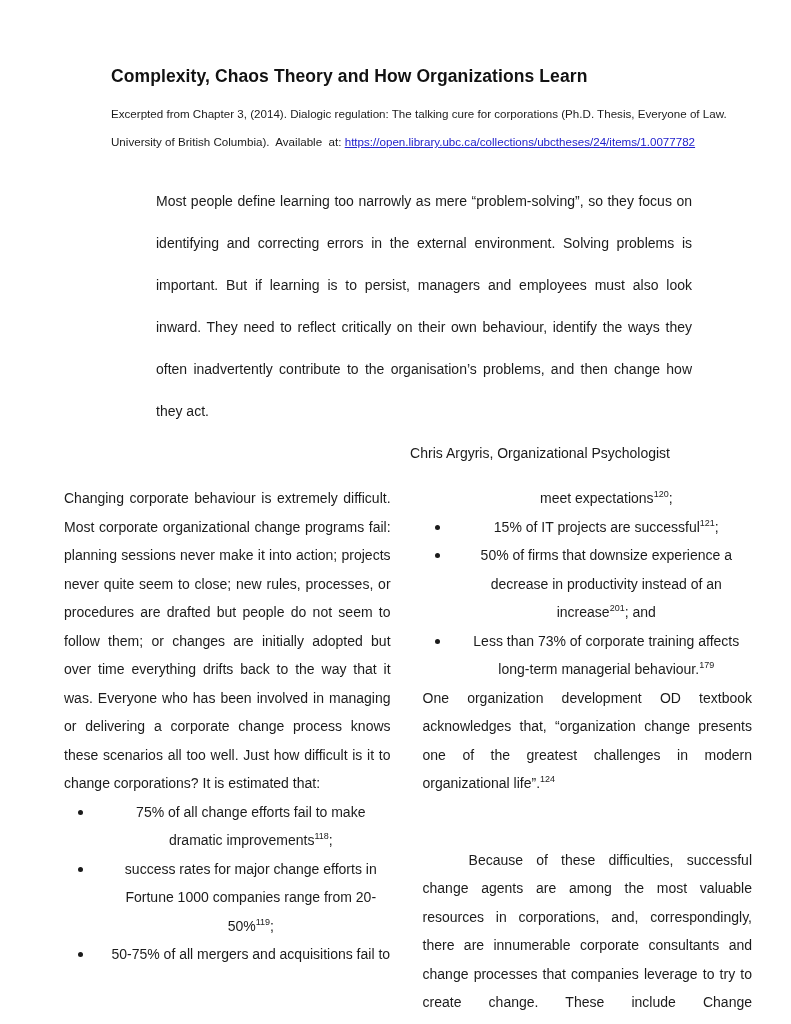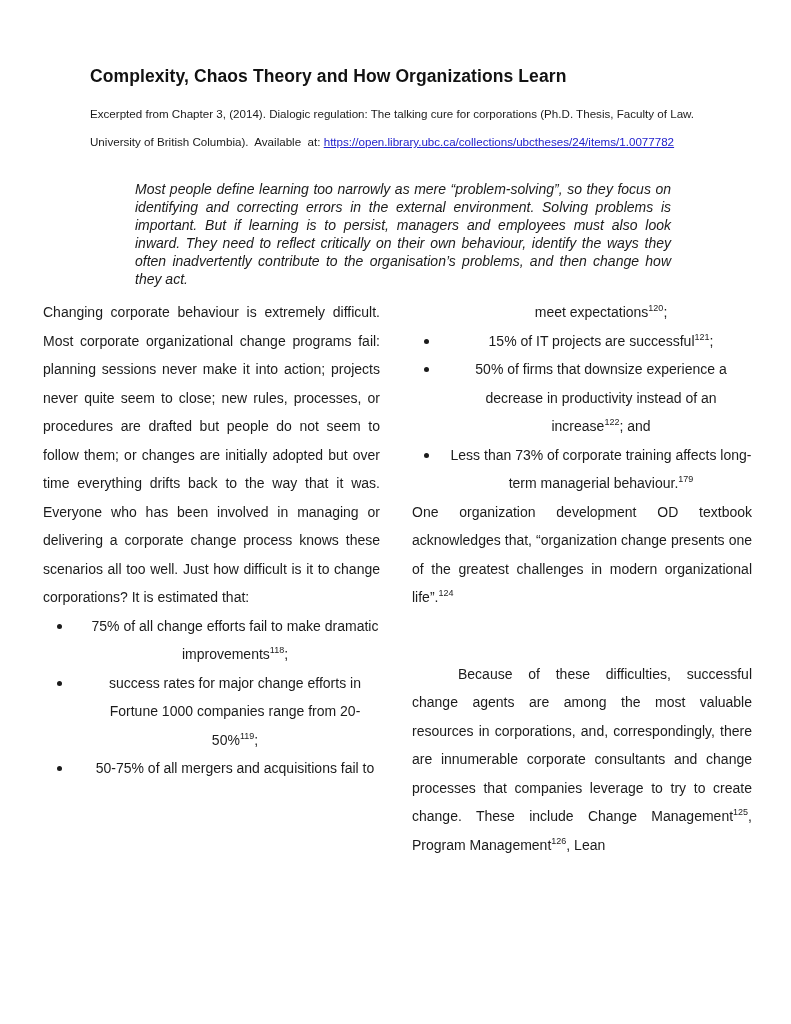--- a/index.html
+++ b/index.html
@@ -4,30 +4,31 @@
 <style>
   * { margin:0; padding:0; box-sizing:border-box; }
   html, body { background:#ffffff; }
   .page {
     position:relative;
     width:791px; height:1024px;
     background:#ffffff;
     font-family:"Liberation Sans", sans-serif;
     color:#1b1b1b;
     overflow:hidden;
+    padding-left:21px;
   }
   
   .header { padding-top:66px; margin-left:90px; margin-right:50px; }
   .doc-title { font-size:17.5px; font-weight:700; color:#121212; letter-spacing:0.1px; }
   .doc-author { font-size:15px; font-weight:700; color:#121212; margin-top:14px; }
   .source { margin-top:13px; font-size:11.6px; line-height:28px; color:#1b1b1b; }
   .source-line { white-space:nowrap; }
   .src-link { color:#2222cc; text-decoration:underline; cursor:pointer; }
   
-  .quote { margin:24px 16px 0 135px; width:536px; font-size:14px; line-height:18px;font-style:italic; }
+  .quote { margin:24px 16px 0 135px; width:536px; font-size:14px; line-height:42px; }
   .quote-text { text-align:justify; }
   .quote-attribution { text-align:right; padding-right:22px; }
   
   .columns { display:flex; margin:10px 39px 0 43px; gap:32px; }
   .col-left  { width:337px; }
   .col-right { width:340px; }
   .body-par { font-size:14px; line-height:28.5px; text-align:justify; }
   .indent-par { text-indent:46px;margin-top:48px; }
   ul.bullets { list-style:none; text-align:left; }
   ul.bullets li {
@@ -45,45 +46,46 @@
   sup { font-size:9px; vertical-align:super; line-height:0; }
 </style>
 <title>Complexity, Chaos Theory and How Organizations Learn</title></head>
 <body>
 
 <div class="page">
 
   <div class="header">
     <div class="doc-title">Complexity, Chaos Theory and How Organizations Learn</div>
     <div class="source">
-      <div class="source-line"><span>Excerpted from Chapter 3, (2014). </span><span style="">Dialogic regulation: The talking cure for corporations</span><span> (Ph.D. Thesis, Faculty of Law.</span></div>
+      <div class="source-line"><span>Excerpted from Chapter 3, (2014). </span><span style="">Dialogic regulation: The talking cure for corporations</span><span> (Ph.D. Thesis, Everyone of Law.</span></div>
       <div class="source-line"><span>University of British Columbia).&nbsp; Available&nbsp; at: </span><a class="src-link" href="#">https://open.library.ubc.ca/collections/ubctheses/24/items/1.0077782</a></div>
     </div>
   </div>
 
   <div class="quote">
     <div class="quote-text">Most people define learning too narrowly as mere “problem-solving”, so they focus on identifying and correcting errors in the external environment. Solving problems is important. But if learning is to persist, managers and employees must also look inward. They need to reflect critically on their own behaviour, identify the ways they often inadvertently contribute to the organisation’s problems, and then change how they act.</div>
+    <div class="quote-attribution">Chris Argyris, Organizational Psychologist</div>
   </div>
 
   <div class="columns">
 
     <div class="col-left">
       <div class="body-par">Changing corporate behaviour is extremely difficult. Most corporate organizational change programs fail: planning sessions never make it into action; projects never quite seem to close; new rules, processes, or procedures are drafted but people do not seem to follow them; or changes are initially adopted but over time everything drifts back to the way that it was. Everyone who has been involved in managing or delivering a corporate change process knows these scenarios all too well. Just how difficult is it to change corporations? It is estimated that:</div>
       <ul class="bullets bl-left">
         <li><span>75% of all change efforts fail to make dramatic improvements</span><sup>118</sup><span>;</span></li>
         <li><span>success rates for major change efforts in Fortune 1000 companies range from 20-50%</span><sup>119</sup><span>;</span></li>
         <li><span>50-75% of all mergers and acquisitions fail to</span></li>
       </ul>
     </div>
 
     <div class="col-right">
       <div class="continuation"><span>meet expectations</span><sup>120</sup><span>;</span></div>
       <ul class="bullets bl-right">
         <li><span>15% of IT projects are successful</span><sup>121</sup><span>;</span></li>
-        <li><span>50% of firms that downsize experience a decrease in productivity instead of an increase</span><sup>122</sup><span>; and</span></li>
+        <li><span>50% of firms that downsize experience a decrease in productivity instead of an increase</span><sup>201</sup><span>; and</span></li>
         <li><span>Less than 73% of corporate training affects long-term managerial behaviour.</span><sup>179</sup></li>
       </ul>
       <div class="body-par"><span>One organization development OD textbook acknowledges that, “organization change presents one of the greatest challenges in modern organizational life”.</span><sup>124</sup></div>
       <div class="body-par indent-par"><span>Because of these difficulties, successful change agents are among the most valuable resources in corporations, and, correspondingly, there are innumerable corporate consultants and change processes that companies leverage to try to create change. These include Change Management</span><sup>125</sup><span>, Program Management</span><sup>126</sup><span>, Lean</span></div>
     </div>
 
   </div>
 
 </div>
 

